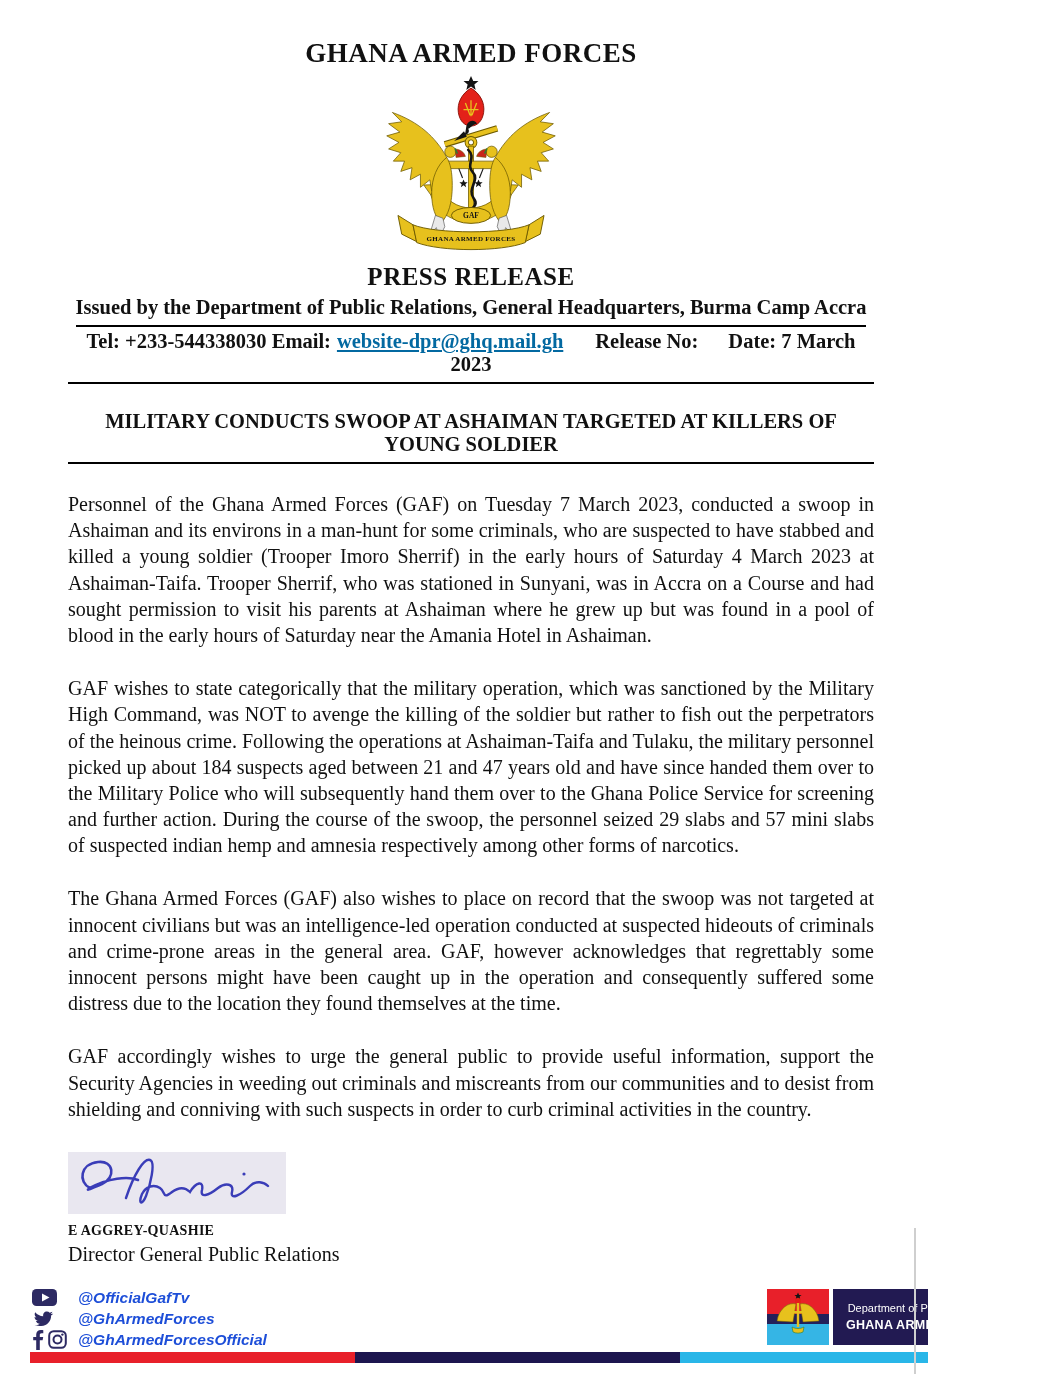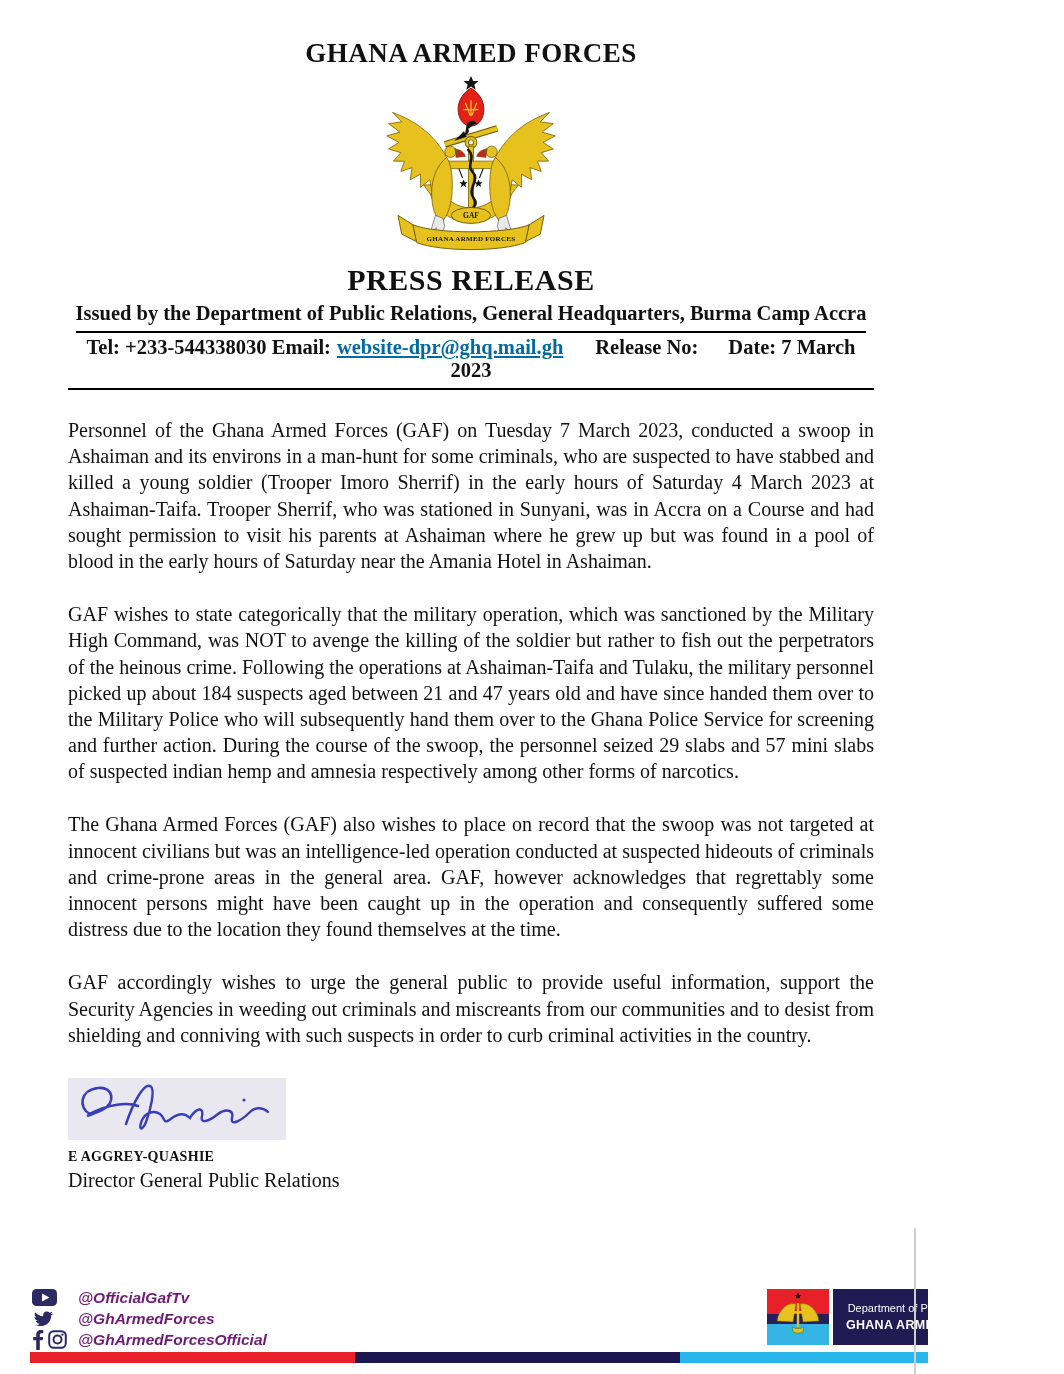--- a/index.html
+++ b/index.html
@@ -1,34 +1,34 @@
 <!DOCTYPE html>
 <html><head>
 <meta charset="utf-8">
 <style>
   html,body{margin:0;padding:0;background:#fff;}
   .page{position:relative;width:928px;height:1374px;background:#ffffff;overflow:hidden;
         font-family:"Liberation Serif", serif;color:#111;}
   .content{padding:38px 54px 0 68px;}
   .org-title{text-align:center;font-size:27px;font-weight:bold;letter-spacing:.5px;}
   .crest-wrap{text-align:center;margin-top:6px;height:176px;}
-  .pr-title{text-align:center;font-size:30px;font-weight:bold;margin-top:12px;letter-spacing:.5px;}
+  .pr-title{text-align:center;font-size:25px;font-weight:bold;margin-top:12px;letter-spacing:.5px;}
   .meta1{text-align:center;margin-top:5px;font-size:20.5px;font-weight:bold;}
   .meta2{text-align:center;margin-top:3px;font-size:20.5px;font-weight:bold;}
   .u{display:inline-block;border-bottom:2px solid #000;padding-bottom:6px;}
   .email{color:#0369a1;text-decoration:underline;margin-left:6px;cursor:pointer;}
   .relno{margin-left:32px;}
   .date{margin-left:30px;}
   .headline{margin-top:26px;text-align:center;font-size:20.5px;font-weight:bold;}
   p.body{margin:27px 0 0 0;font-size:20px;line-height:1.31;text-align:justify;}
   .sig-img{margin-top:30px;width:218px;height:62px;background:#e9e7f0;}
   .sig-name{margin-top:9px;font-weight:bold;font-size:14px;letter-spacing:.3px;}
   .sig-rank{font-size:20px;margin-top:4px;}
   .sig-title{font-size:20px;margin-top:4px;}
-  .social{position:absolute;left:30px;top:1287px;font-family:"Liberation Sans", sans-serif;color:#701a75;}
+  .social{position:absolute;left:30px;top:1287px;font-family:"Liberation Sans", sans-serif;color:#1d4ed8;}
   .social-row{display:flex;align-items:center;height:21px;}
   .icon-cell{width:46px;display:flex;align-items:center;gap:4px;padding-left:2px;}
   .handle{font-style:italic;font-weight:bold;font-size:15.5px;}
   .dept{position:absolute;left:767px;top:1289px;display:flex;}
   .flag{width:62px;height:56px;margin-right:4px;display:block;}
   .dept-box{width:181px;height:56px;background:#221a52;color:#fff;display:flex;flex-direction:column;
             justify-content:center;align-items:center;font-family:"Liberation Sans", sans-serif;}
   .dept-line1{font-size:11px;}
   .dept-line2{font-size:12.5px;font-weight:bold;margin-top:4px;letter-spacing:.3px;}
   .bar{position:absolute;left:30px;top:1352px;width:985px;height:11px;display:flex;}
@@ -93,20 +93,23 @@
     <div class="meta1">
       <span class="u">Issued by the Department of Public Relations, General Headquarters, Burma Camp Accra</span>
     </div>
 
     <div class="meta2">
       <span class="u">
         <span>Tel: +233-544338030 Email:</span><span class="email">website-dpr@ghq.mail.gh</span><span class="relno">Release No:</span><span class="date">Date: 7 March 2023</span>
       </span>
     </div>
 
+    <div class="headline">
+      <span class="u">MILITARY CONDUCTS SWOOP AT ASHAIMAN TARGETED AT KILLERS OF YOUNG SOLDIER</span>
+    </div>
 
     <p class="body">Personnel of the Ghana Armed Forces (GAF) on Tuesday 7 March 2023, conducted a swoop in Ashaiman and its environs in a man-hunt for some criminals, who are suspected to have stabbed and killed a young soldier (Trooper Imoro Sherrif) in the early hours of Saturday 4 March 2023 at Ashaiman-Taifa. Trooper Sherrif, who was stationed in Sunyani, was in Accra on a Course and had sought permission to visit his parents at Ashaiman where he grew up but was found in a pool of blood in the early hours of Saturday near the Amania Hotel in Ashaiman.</p>
     <p class="body">GAF wishes to state categorically that the military operation, which was sanctioned by the Military High Command, was NOT to avenge the killing of the soldier but rather to fish out the perpetrators of the heinous crime. Following the operations at Ashaiman-Taifa and Tulaku, the military personnel picked up about 184 suspects aged between 21 and 47 years old and have since handed them over to the Military Police who will subsequently hand them over to the Ghana Police Service for screening and further action. During the course of the swoop, the personnel seized 29 slabs and 57 mini slabs of suspected indian hemp and amnesia respectively among other forms of narcotics.</p>
     <p class="body">The Ghana Armed Forces (GAF) also wishes to place on record that the swoop was not targeted at innocent civilians but was an intelligence-led operation conducted at suspected hideouts of criminals and crime-prone areas in the general area. GAF, however acknowledges that regrettably some innocent persons might have been caught up in the operation and consequently suffered some distress due to the location they found themselves at the time.</p>
     <p class="body">GAF accordingly wishes to urge the general public to provide useful information, support the Security Agencies in weeding out criminals and miscreants from our communities and to desist from shielding and conniving with such suspects in order to curb criminal activities in the country.</p>
 
     <div class="sig-img">
       <svg width="218" height="62" viewBox="0 0 218 62">
         <path d="M22 36 C10 30 12 12 30 10 C46 8 48 26 34 32 C24 36 16 40 22 36 C40 26 60 24 70 28" stroke="#3a3db8" stroke-width="2.6" fill="none" stroke-linecap="round"></path>
         <path d="M58 46 C66 22 76 6 82 8 C88 10 82 34 78 44 C74 54 70 52 74 42 C78 34 86 32 92 36 C98 40 94 48 104 40 C112 34 118 36 122 40 C128 30 136 28 134 38 C132 46 140 44 150 36 C158 30 166 32 164 40 C162 48 172 44 182 34 C188 28 196 30 200 34" stroke="#3a3db8" stroke-width="2.4" fill="none" stroke-linecap="round"></path>

